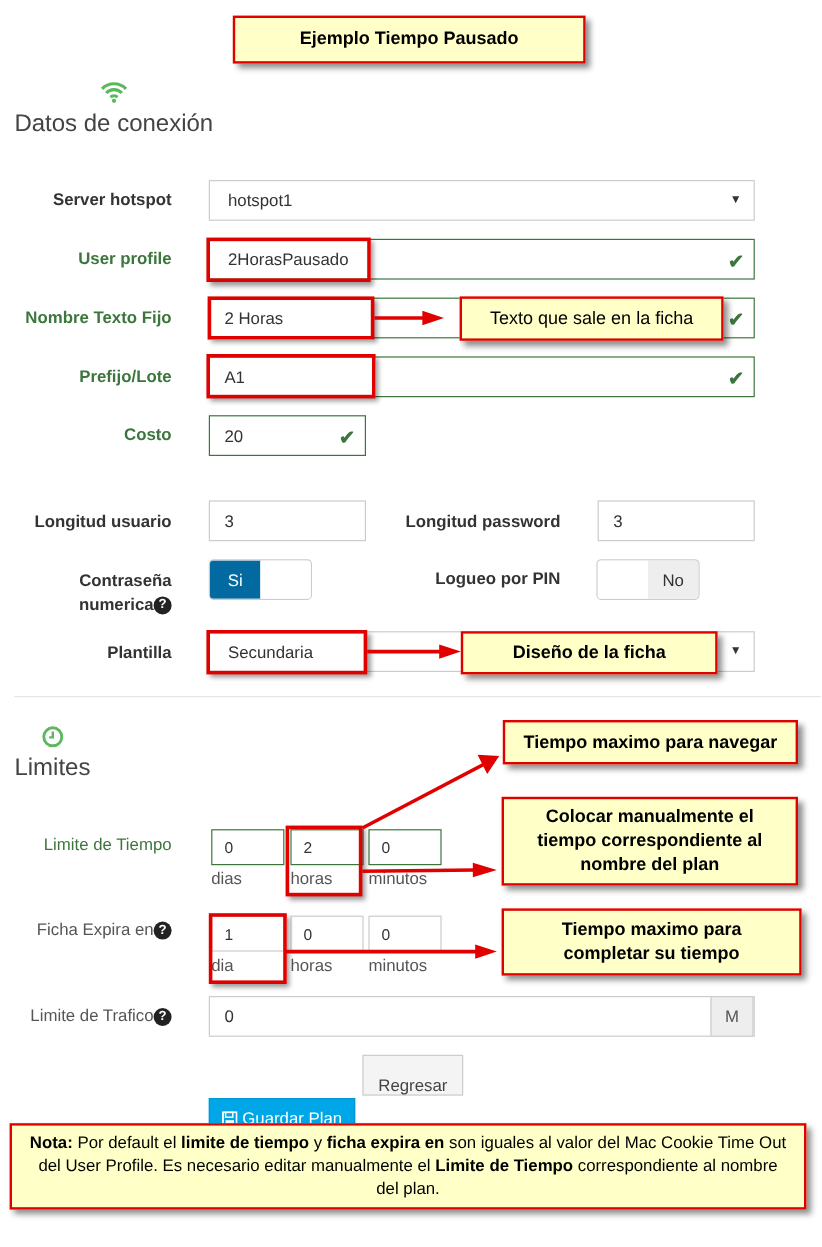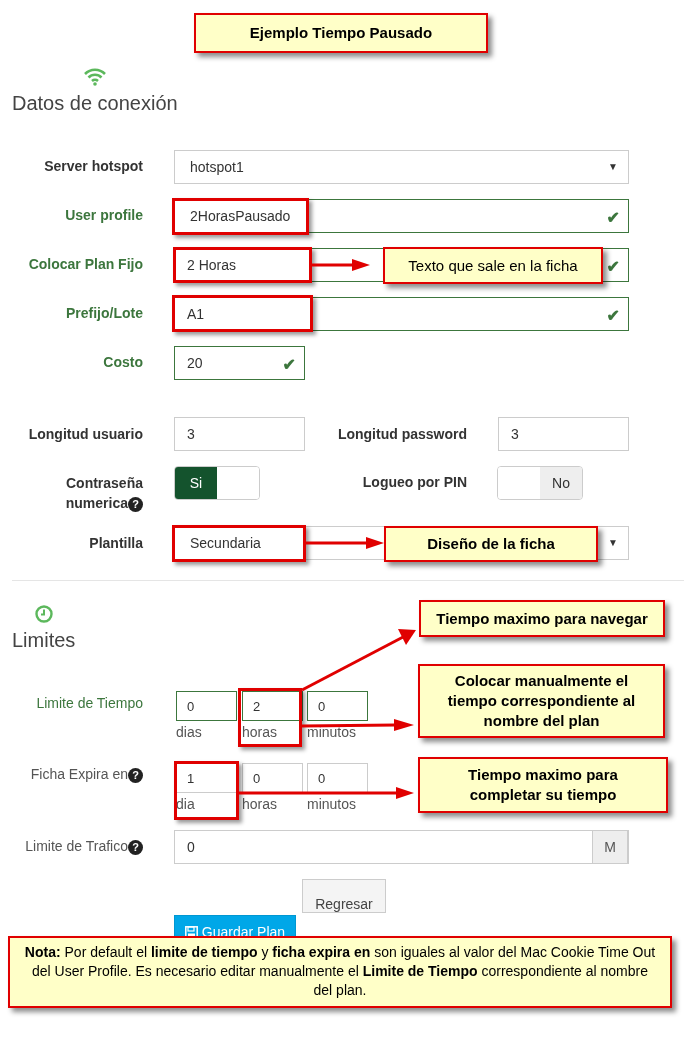--- a/index.html
+++ b/index.html
@@ -27,21 +27,21 @@
   .lbl.plain { font-weight: normal; color: #555; }
   .lbl.plain.ok { color: #3c763d; }
   .field {
     position: absolute; border: 1px solid #ccc; background: #fff; height: 34px;
     padding: 0 12px; display: flex; align-items: center; font-size: 14px; color: #333;
   }
   .field.ok { border-color: #3c763d; }
   .check { position: absolute; right: 8px; top: 8px; color: #3c763d; font-size: 16px; font-weight: bold; }
   .caret { position: absolute; right: 10px; top: 10px; font-size: 10px; color: #333; }
   .toggle { position: absolute; width: 86px; height: 34px; border: 1px solid #ccc; border-radius: 4px; overflow: hidden; display: flex; }
-  .toggle .on { width: 43px; background: #14532d; color: #fff; display: flex; align-items: center; justify-content: center; }
+  .toggle .on { width: 43px; background: #0369a1; color: #fff; display: flex; align-items: center; justify-content: center; }
   .toggle .off { width: 43px; background: #eee; color: #333; display: flex; align-items: center; justify-content: center; }
   .toggle .blank { width: 43px; background: #fff; }
   .qicon { display: inline-block; width: 15px; height: 15px; border-radius: 50%; background: #222; color: #fff; font-size: 11px; line-height: 15px; text-align: center; font-weight: bold; vertical-align: middle; }
   .small-in { position: absolute; width: 61px; height: 30px; border: 1px solid #ccc; background: #fff; padding: 0 10px; display: flex; align-items: center; font-size: 13px; }
   .small-in.ok { border-color: #3c763d; }
   .unit { position: absolute; width: 61px; text-align: left; font-size: 14px; color: #555; }
   .addon { position: absolute; right: 0; top: -1px; width: 36px; height: 34px; background: #eee; border: 1px solid #ccc; display: flex; align-items: center; justify-content: center; color: #555; }
   .btn { position: absolute; height: 34px; display: flex; align-items: center; justify-content: center; font-size: 14px; border: 1px solid #ccc; }
   .btn.primary { background: #00a7e8; color: #fff; border-color: #0097d2; }
   .btn.default { background: #f4f4f4; color: #444; }
@@ -72,21 +72,21 @@
   <span class="caret">▼</span>
 </div>
 
 <div class="lbl ok" style="right:542px;top:207px;">User profile</div>
 <div class="field ok" style="left:174px;top:199px;width:455px;">
   <span style="padding-left:3px;">2HorasPausado</span>
   <span class="check">✔</span>
 </div>
 <div class="hl" style="left:172px;top:198px;width:137px;height:37px;"></div>
 
-<div class="lbl ok" style="right:542px;top:256px;">Colocar Plan Fijo</div>
+<div class="lbl ok" style="right:542px;top:256px;">Nombre Texto Fijo</div>
 <div class="field ok" style="left:174px;top:248px;width:455px;">
   <span>2 Horas</span>
   <span class="check">✔</span>
 </div>
 <div class="hl" style="left:173px;top:247px;width:139px;height:36px;"></div>
 <svg class="arrow" style="left:312px;top:258px;" width="60" height="14">
   <line x1="0" y1="7" x2="42" y2="7" stroke="#e00000" stroke-width="3"></line>
   <polygon points="40,1 58,7 40,13" fill="#e00000"></polygon>
 </svg>
 <div class="callout" style="left:383px;top:247px;width:220px;height:37px;">

